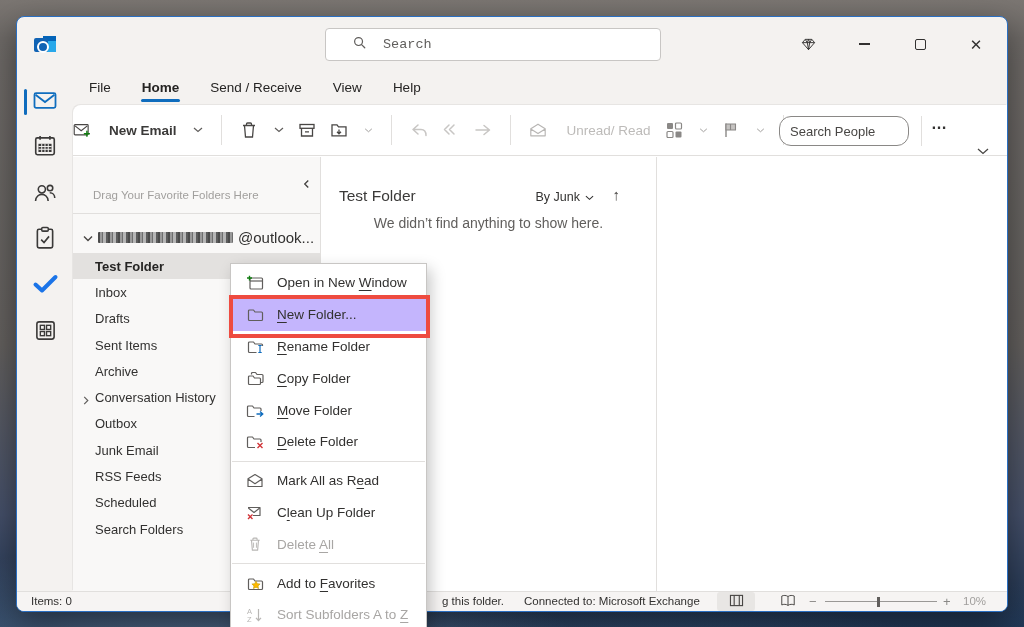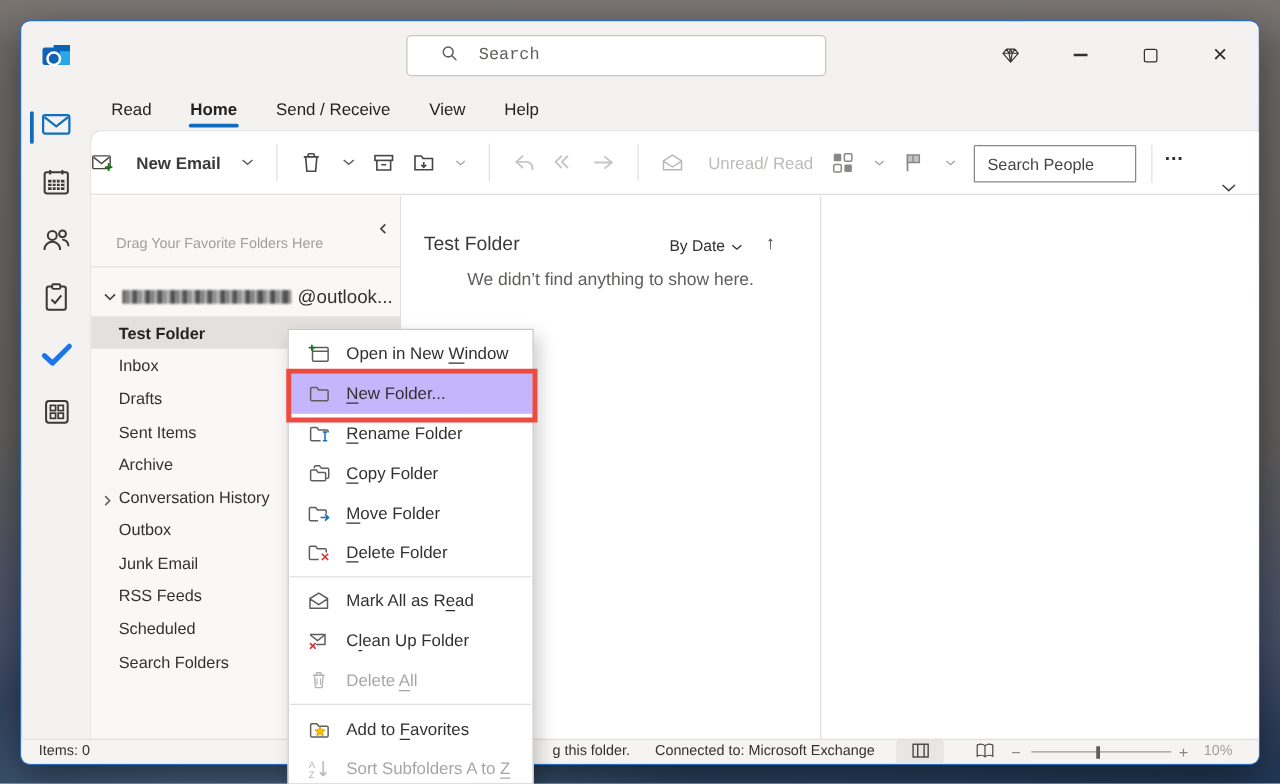--- a/index.html
+++ b/index.html
@@ -46,21 +46,21 @@
     border-top-left-radius:8px; box-shadow:-1px -1px 0 rgba(0,0,0,.05); }
   .ribbon { position:absolute; left:0; top:0; right:0; height:51px; border-bottom:1px solid #e1dfdd;
     display:flex; align-items:center; gap:14px; }
   .rb-group { display:flex; align-items:center; gap:14px; }
   .rb-sep { width:1px; height:30px; background:#e1dfdd; margin:0 4px; }
   .rb-label { font-size:13.5px; font-weight:700; color:#3b3a39; margin-left:4px; }
   .rb-chev { color:#605e5c; margin-left:2px; display:flex; }
   .rb-chev.lt { color:#c8c6c4; }
   .disabled-label { font-size:13.5px; color:#bdbbb9; margin-left:6px; }
   .search-people { position:absolute; left:706px; top:11px; width:130px; height:30px; border:1px solid #8a8886;
-    border-radius:1px; background:#fff; display:flex; align-items:center; padding-left:10px; }
+    border-radius:12px; background:#fff; display:flex; align-items:center; padding-left:10px; }
   .search-people .ph { font-size:13px; color:#484644; }
   .rb-sep-abs { position:absolute; left:848px; top:11px; width:1px; height:30px; background:#e1dfdd; }
   .ellipsis-btn { position:absolute; left:858px; top:10px; font-size:16px; letter-spacing:2px; color:#323130; font-weight:700; }
   .ribbon-collapse { position:absolute; right:18px; top:36px; color:#484644; }
   
   .content { position:absolute; left:0; top:52px; right:0; bottom:0; display:flex; }
   .folder-pane { width:248px; background:#f9f8f7; border-right:1px solid #e1dfdd; position:relative; }
   .fp-collapse { position:absolute; right:10px; top:18px; }
   .fp-hint { position:absolute; left:20px; top:32px; font-size:11.5px; color:#a19f9d; }
   .fp-divider { position:absolute; left:0; right:0; top:56px; height:1px; background:#e1dfdd; }
@@ -137,21 +137,21 @@
         <span class="tb-btn">
             <span class="glyph-max"></span>
           </span>
         <span class="tb-btn">
             <span class="glyph-close">✕</span>
           </span>
       </div>
     </div>
 
     <div class="tabs-row" id="tabs-row">
-        <span class="tab">Read</span>
+        <span class="tab">File</span>
         <span class="tab active">Home</span>
         <span class="tab">Send / Receive</span>
         <span class="tab">View</span>
         <span class="tab">Help</span>
       </div>
 
     <div class="nav-rail" id="nav-rail">
         <div class="nav-item">
           <span class="abar"></span>
           <span><svg width="26" height="21" viewBox="0 0 24 20">
@@ -375,21 +375,21 @@
               </div>
               <div class="folder-row">
                 <span>Search Folders</span>
               </div>
             </div>
         </div>
 
         <div class="list-pane">
           <div class="lp-header">Test Folder</div>
           <div class="lp-sort">
-            <span>By Date</span>
+            <span>By Junk</span>
             <span><svg width="9" height="6" viewBox="0 0 10 6">
                   <path d="M1 1 l4 3.5 4 -3.5" fill="none" stroke="#323130" stroke-width="1.2"></path>
                 </svg></span>
           </div>
           <div class="lp-up"><span>↑</span></div>
           <div class="lp-empty">We didn’t find anything to show here.</div>
         </div>
 
         <div class="reading-pane"></div>
       </div>

